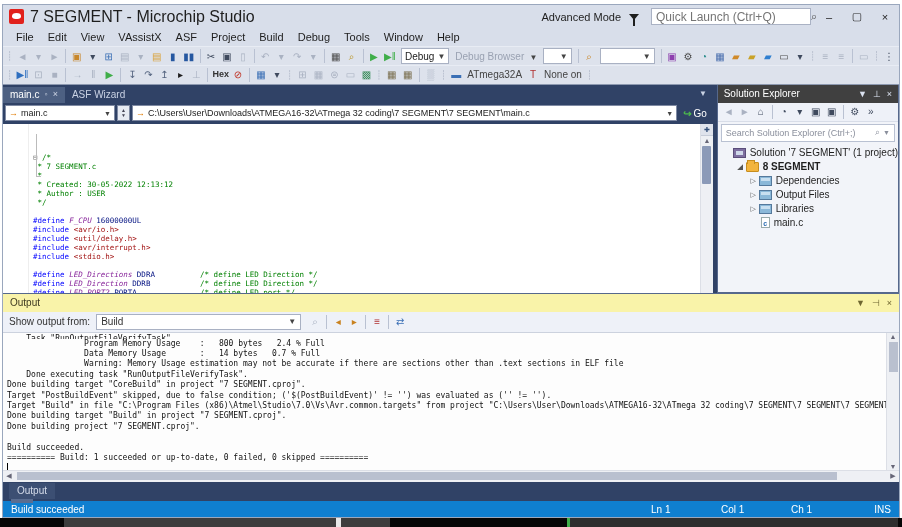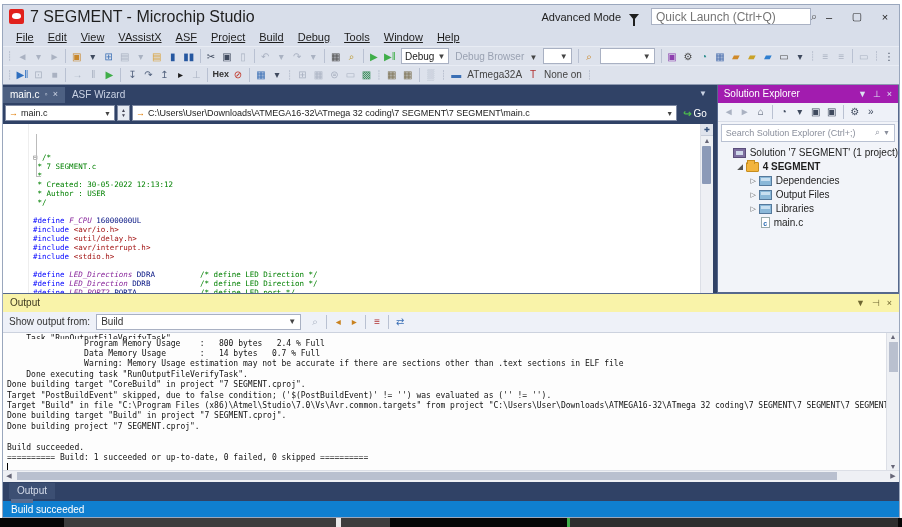--- a/index.html
+++ b/index.html
@@ -22,21 +22,21 @@
     border-top:6px solid #1e1e1e; position:relative; margin-right:4px; }
   .funnel::after { content:""; position:absolute; left:-1px; top:-1px; width:2px; height:7px; background:#1e1e1e; }
   .quick-launch { width:160px; height:17px; background:#fff; border:1px solid #aab2c4;
     display:flex; align-items:center; padding:0 4px; }
   .quick-launch input { border:0; outline:0; flex:1; font-size:12px; color:#777;
     font-family:"Liberation Sans",sans-serif; background:transparent; }
   .ql-glass { font-size:11px; color:#555; }
   .win-btn { font-size:11px; color:#1e1e1e; width:20px; text-align:center; cursor:default; }
 
   
-  .menubar { height:18px; display:flex; align-items:center; padding-left:6px; background:#d8deea; font-size:11px; color:#1e1e1e;text-decoration:underline; }
+  .menubar { height:18px; display:flex; align-items:center; padding-left:6px; background:#d8deea; font-size:11px; color:#1e1e1e; }
   .menu-item { padding:1px 7px; }
 
   
   .tbrow { height:19px; display:flex; align-items:center; background:#dde2ec; border-top:1px solid #e8ecf4;
     padding:0 2px; font-size:10px; overflow:hidden; white-space:nowrap; }
   .tb-icon { display:inline-block; min-width:16px; text-align:center; font-size:10px; color:#3f4a5e;
     padding:0 1px; line-height:17px; }
   .tb-icon.dis { color:#aab2c2 !important; }
   .tb-txt { font-size:9px; font-weight:bold; color:#333; }
   .tb-sep { display:inline-block; width:1px; height:14px; background:#b9c1d2; margin:0 3px; }
@@ -80,21 +80,21 @@
     border-left:1px solid #bbb; border-bottom:1px solid #bbb; }
   .ed-scroll { width:13px; background:#eef0f4; border-left:1px solid #dcdfe6; display:flex;
     flex-direction:column; align-items:center; font-size:7px; color:#667; flex:0 0 auto; }
   .ed-split { height:12px; line-height:12px; background:#dfe3ec; width:100%; text-align:center; color:#3b5franchise; color:#33507a; border-bottom:1px solid #c6ccd8; }
   .ed-up { height:10px; line-height:10px; }
   .ed-thumb { width:9px; height:38px; background:#8b9ab8; border-radius:1px; }
 
   .vsplit { width:4px; background:#304266; }
   
   .se-col { flex:1; display:flex; flex-direction:column; background:#f2f4f9; border:1px solid #56688c; border-top:0; }
-  .se-title { height:18px; background:#a21caf; color:#fff; font-size:10px; display:flex; align-items:center; padding:0 6px; }
+  .se-title { height:18px; background:#404040; color:#fff; font-size:10px; display:flex; align-items:center; padding:0 6px; }
   .se-title .se-icons { margin-left:auto; display:flex; gap:6px; font-size:9px; color:#dbe2f0; }
   .se-toolbar { height:19px; background:#eef1f8; border-bottom:1px solid #d8dde8; display:flex;
     align-items:center; padding:0 3px; font-size:10px; color:#4a5368; }
   .se-search { height:18px; margin:2px 3px; background:#fff; border:1px solid #b9c1d2; display:flex;
     align-items:center; padding:0 4px; font-size:9px; color:#8a8f9c; }
   .se-search .ph { flex:1; overflow:hidden; white-space:nowrap; }
   .se-tree { flex:1; overflow:hidden; padding-top:2px; }
   .tree-row { display:flex; align-items:center; height:14px; font-size:10px; color:#1e1e1e; white-space:nowrap; }
   .tree-row.bold { font-weight:bold; }
   .tw { width:11px; font-size:7px; color:#555; text-align:center; flex:0 0 auto; }
@@ -358,21 +358,21 @@
         </div>
         <div class="se-tree">
             <div class="tree-row" style="padding-left: 4px;">
               <span class="tw"></span>
               <span class="ticon ic-solution"></span>
               <span>Solution '7 SEGMENT' (1 project)</span>
             </div>
             <div class="tree-row bold" style="padding-left: 17px;">
               <span class="tw">◢</span>
               <span class="ticon ic-project"></span>
-              <span>4 SEGMENT</span>
+              <span>8 SEGMENT</span>
             </div>
             <div class="tree-row" style="padding-left: 30px;">
               <span class="tw">▷</span>
               <span class="ticon ic-folder"></span>
               <span>Dependencies</span>
             </div>
             <div class="tree-row" style="padding-left: 30px;">
               <span class="tw">▷</span>
               <span class="ticon ic-folder"></span>
               <span>Output Files</span>
@@ -433,20 +433,26 @@
         <span class="oh-arrow">▶</span>
       </div>
     </div>
 
     <div class="bottom-tabs">
       <span class="btab">Output</span>
     </div>
 
     <div class="statusbar">
       <span class="status-msg">Build succeeded</span>
+      <span class="status-fields">
+          <span class="status-field">Ln 1</span>
+          <span class="status-field">Col 1</span>
+          <span class="status-field">Ch 1</span>
+          <span class="status-field">INS</span>
+        </span>
     </div>
   </div>
 
   <div class="taskbar">
     <div class="tb-seg" style="left:64px;width:326px;background:#3d3d3d;"></div>
     <div class="tb-seg" style="left:567px;width:3px;background:#3fae49;"></div>
     <div class="tb-seg" style="left:570px;width:328px;background:#2e2e2e;"></div>
     <div class="tb-seg" style="left:336px;width:5px;background:#e8e8e8;"></div>
   </div>
 </div>

